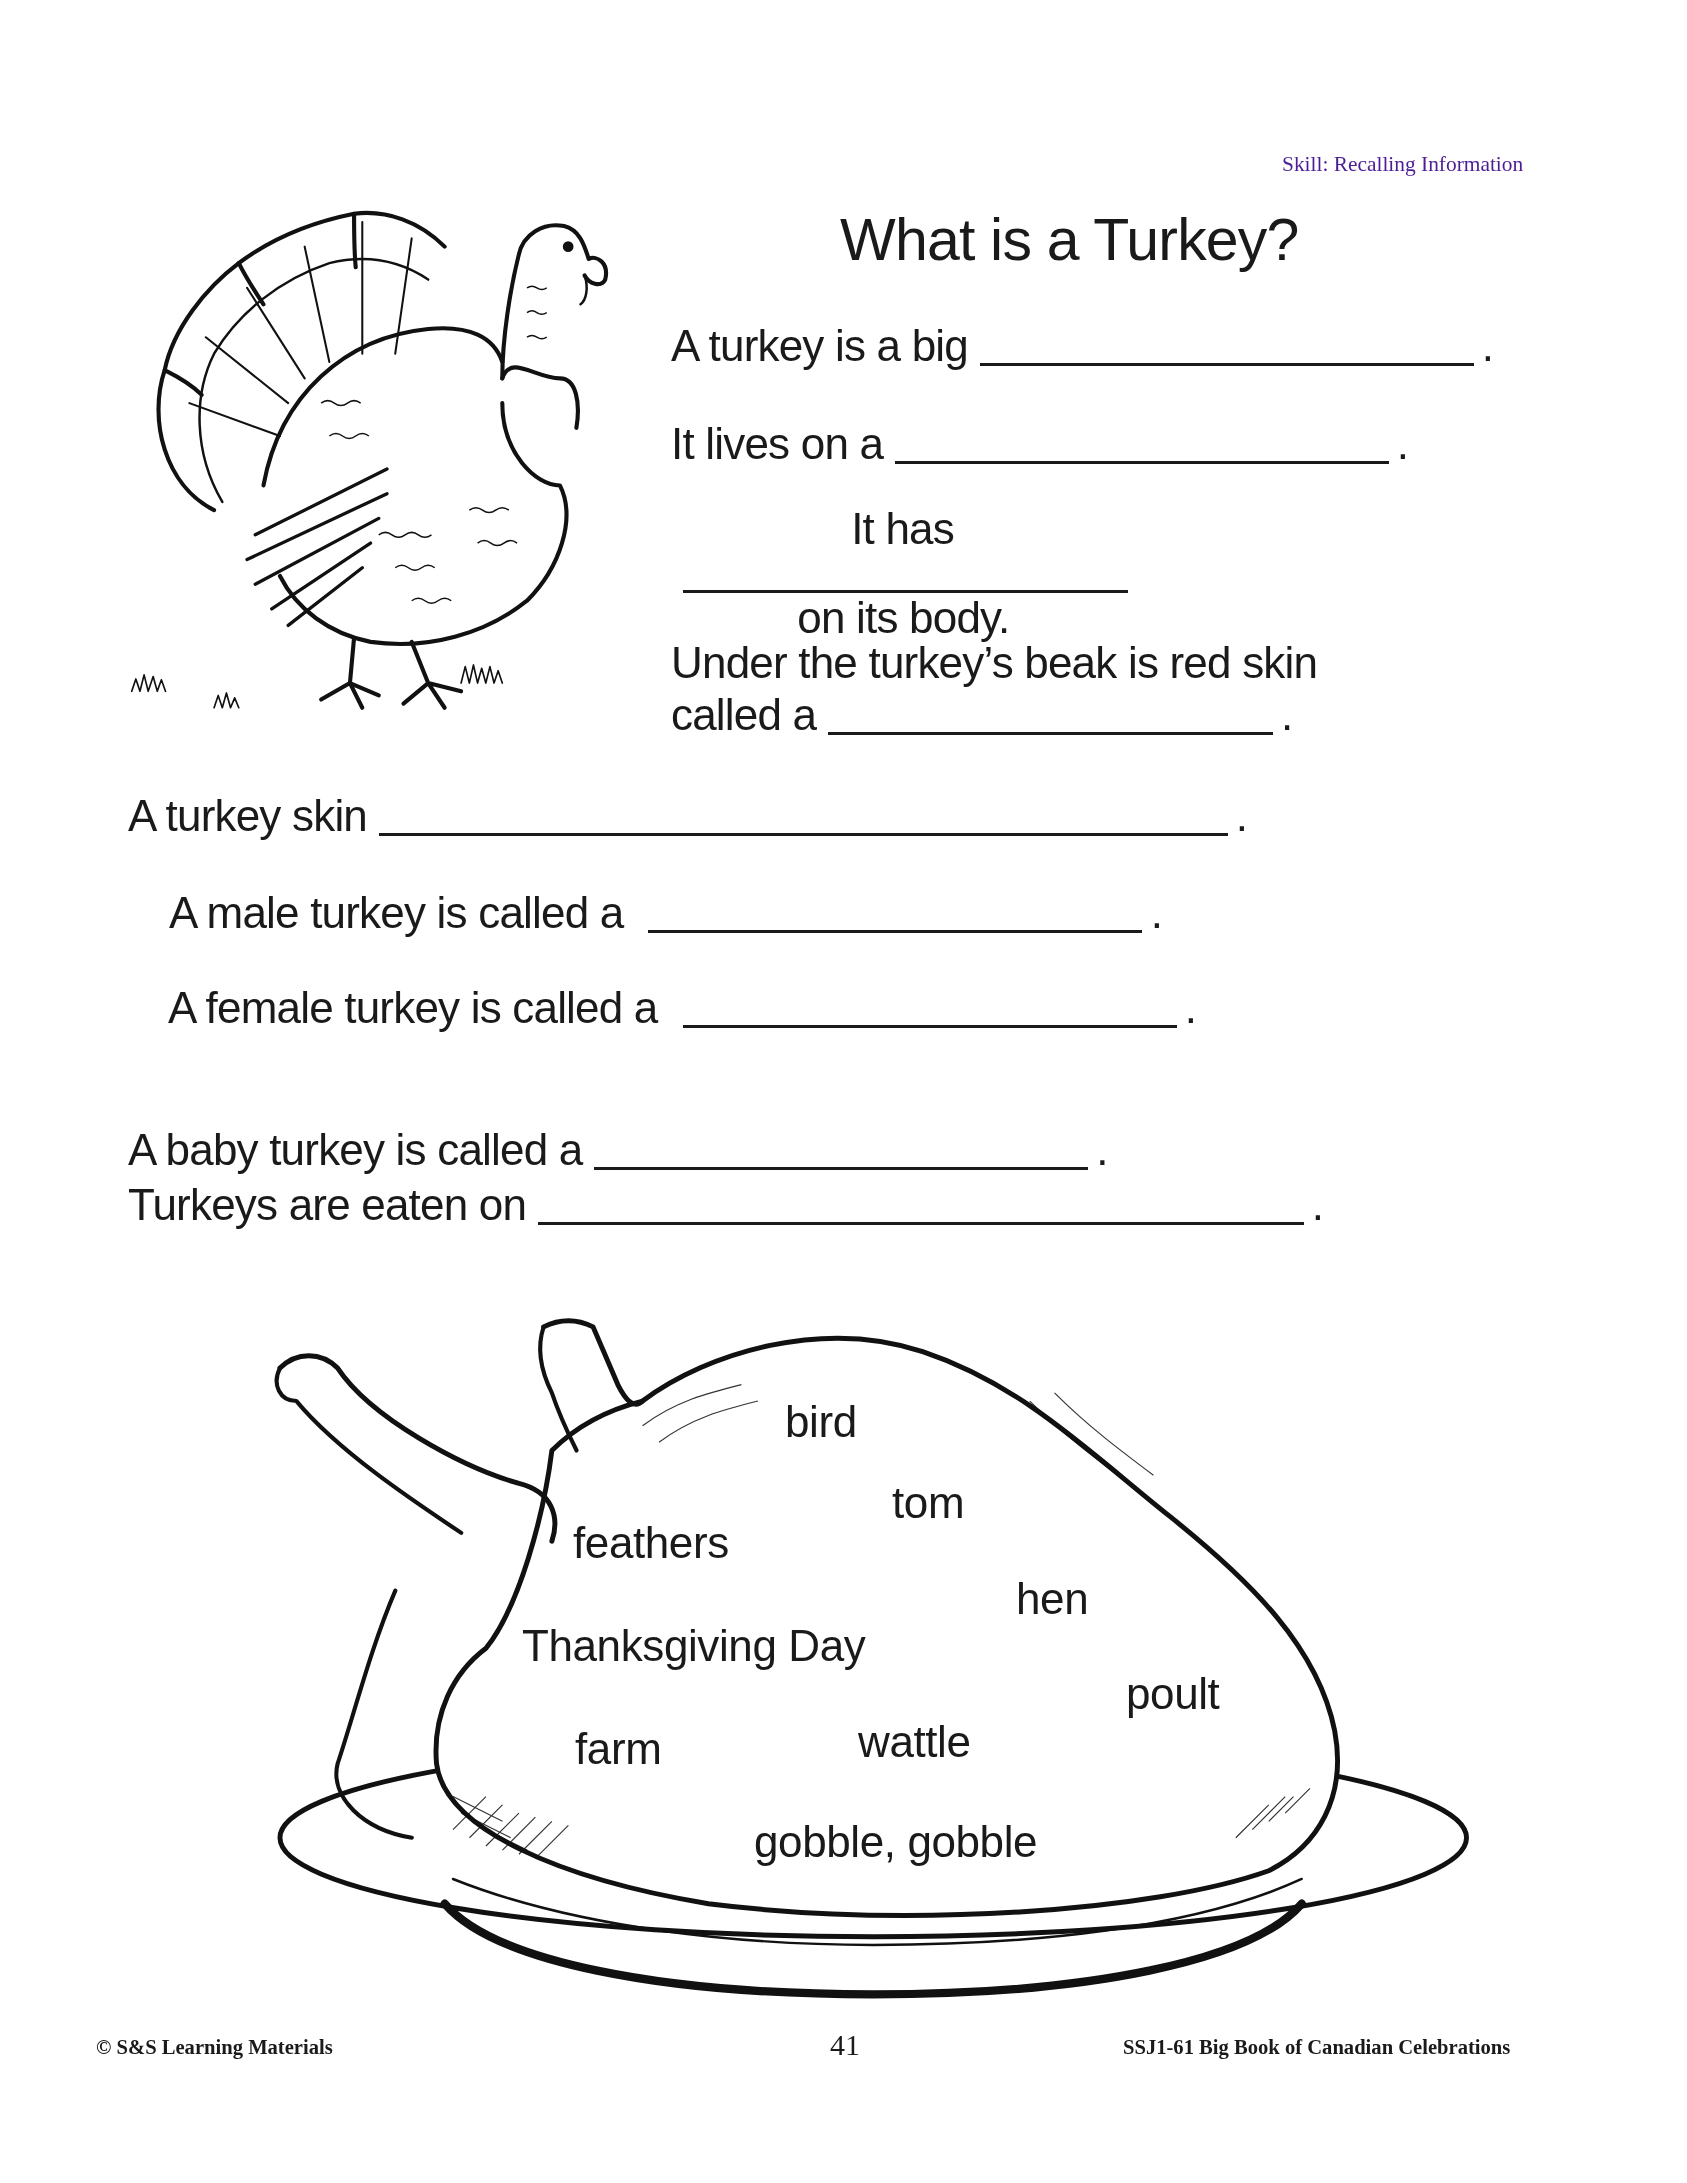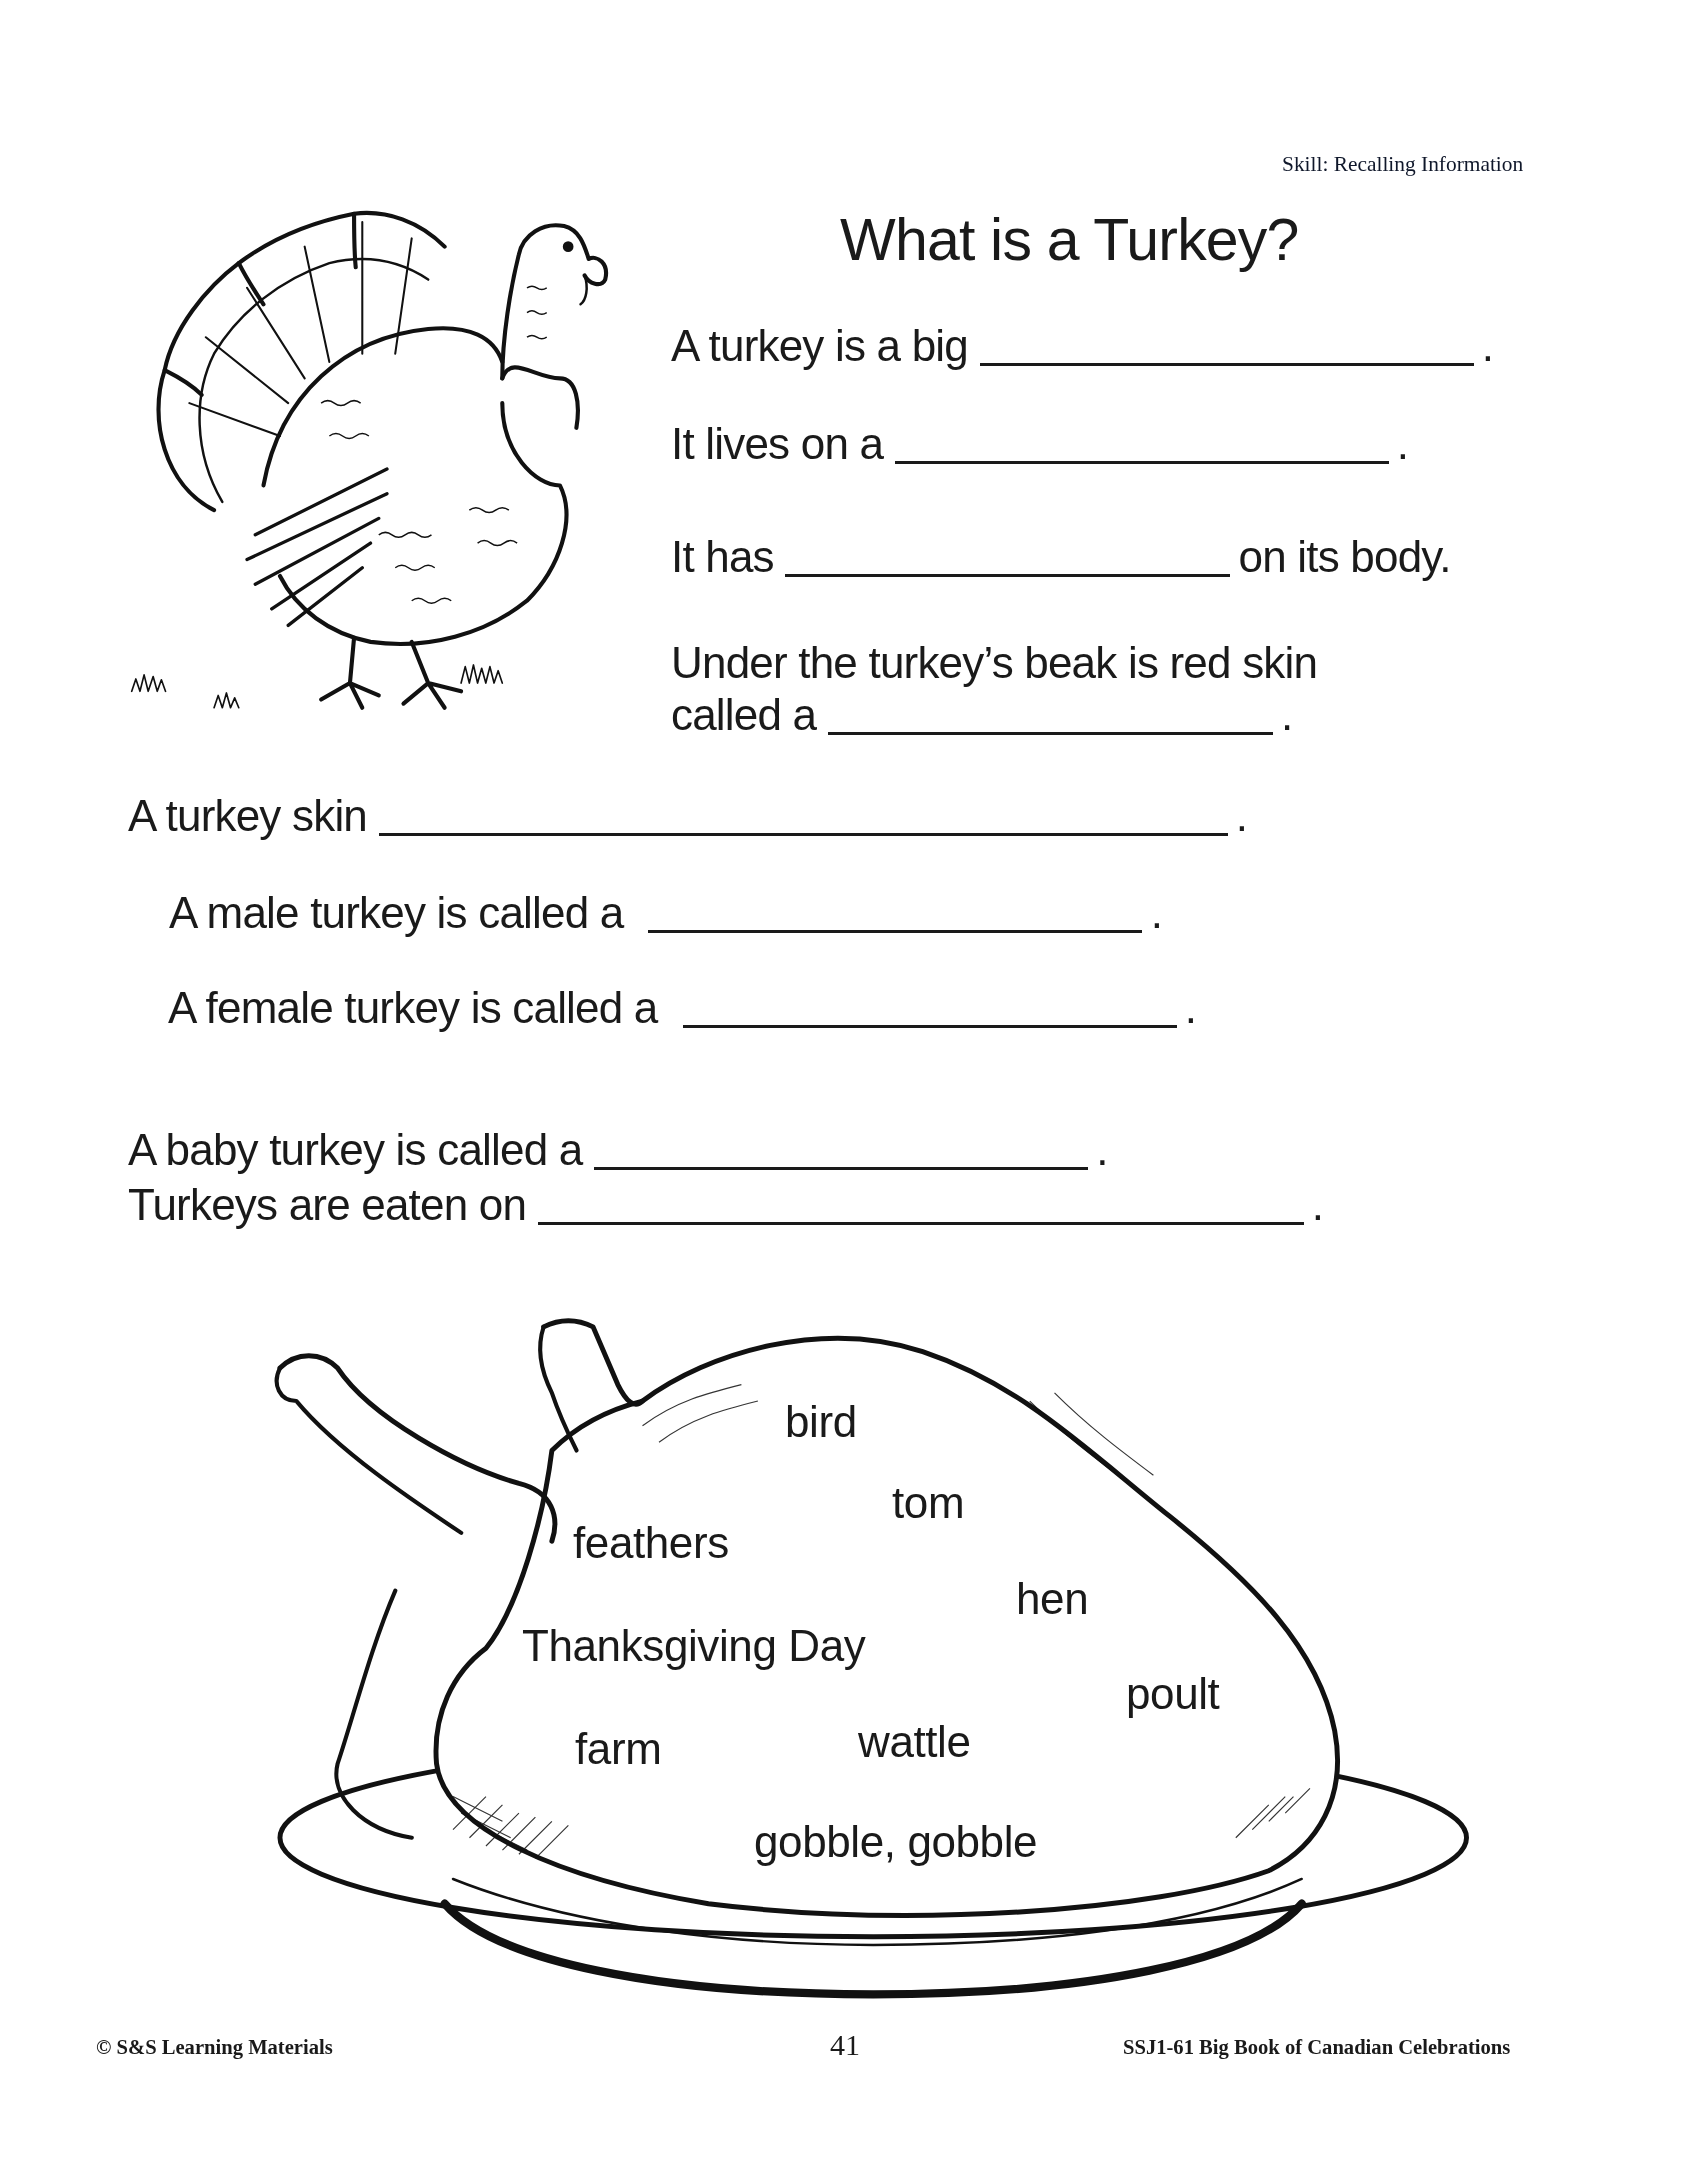--- a/index.html
+++ b/index.html
@@ -1,18 +1,18 @@
 <!DOCTYPE html>
 <html style="font-size:13px"><head>
 <meta charset="utf-8">
 <style>
   html, body { margin:0; padding:0; background:#ffffff; }
   body { width:1687px; height:2183px; position:relative; overflow:hidden; color:#1a1a1a; font-family:"Liberation Sans", sans-serif; }
   .abs { position:absolute; }
-  .skill { left:1282px; top:152px; font-family:"Liberation Serif", serif; font-size:21.4px; color:#0f172a; white-space:nowrap; }
+  .skill { left:1282px; top:152px; font-family:"Liberation Serif", serif; font-size:21.4px; color:#4c1d95; white-space:nowrap; }
   .title { left:840px; top:206px; font-size:59px; color:#1a1a1a; white-space:nowrap; letter-spacing:-0.8px; }
   .line { font-size:44px; color:#1a1a1a; white-space:nowrap; display:flex; align-items:center; letter-spacing:-0.8px; }
   .blank { display:inline-block; border-bottom:3.3px solid #1a1a1a; height:36px; margin:0 6.6px 0 11.5px; }
   .punct { margin-left:1.6px; }
   .word { font-size:44px; color:#1a1a1a; white-space:nowrap; letter-spacing:-0.4px; }
   .footer { font-family:"Liberation Serif", serif; font-weight:bold; font-size:20.6px; color:#1a1a1a; white-space:nowrap; top:2036px; }
   .pagenum { font-family:"Liberation Serif", serif; font-size:30px; color:#1a1a1a; top:2028px; left:830px; }
   svg { position:absolute; overflow:visible; }
 </style>
 </head>
@@ -59,21 +59,21 @@
   <span class="blank" style="width:494px;"></span>
   <span class="punct">.</span>
 </div>
 
 <div class="abs line" style="left:671px;top:419px;">
   <span>It lives on a</span>
   <span class="blank" style="width:494px;"></span>
   <span class="punct">.</span>
 </div>
 
-<div class="abs line" style="left:671px;top:532px;">
+<div class="abs line" style="left:671px;top:504px;flex-direction:column;">
   <span>It has</span>
   <span class="blank" style="width:445px;"></span>
   <span class="punct">on its body.</span>
 </div>
 
 <div class="abs line" style="left:671px;top:638px;">
   <span>Under the turkey’s beak is red skin</span>
 </div>
 
 <div class="abs line" style="left:671px;top:690px;">

